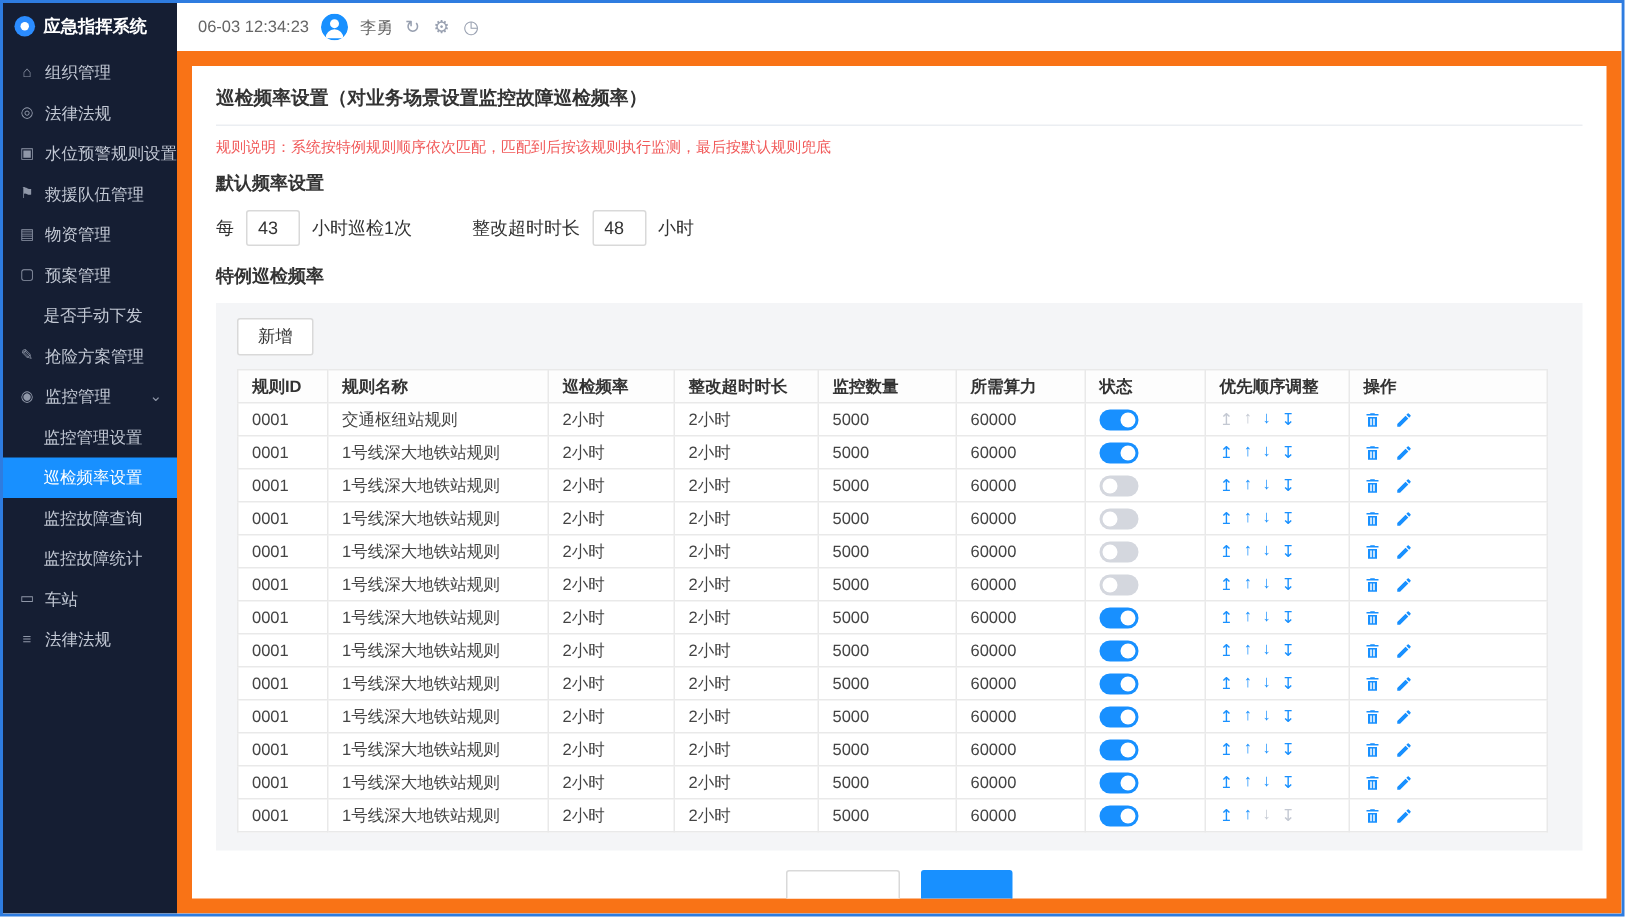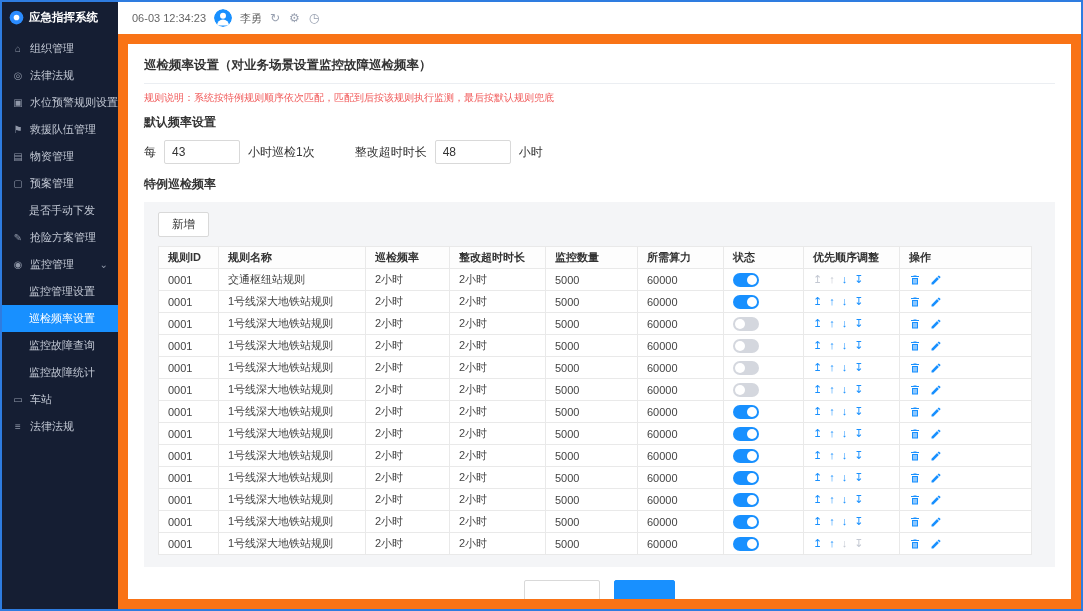--- a/index.html
+++ b/index.html
@@ -21,21 +21,21 @@
   .topbar{height:32px;background:#fff;display:flex;align-items:center;justify-content:flex-start;gap:8px;padding:0 14px;color:#666;font-size:11px;flex-shrink:0}
   .avatar{width:18px;height:18px;border-radius:50%;overflow:hidden;flex-shrink:0;cursor:pointer}
   .top-icon{color:#98a0b0;font-size:12px;cursor:pointer}
   .content{flex:1;background:#f97316;padding:10px;overflow:hidden}
   .card{background:#fff;height:100%;padding:13px 16px;overflow:hidden}
 
   .page-title{font-size:12.5px;font-weight:bold;color:#333;padding-bottom:9px;border-bottom:1px solid #ebeef2}
   .note{color:#f15a5a;font-size:10px;margin:7px 0 9px}
   .section-title{font-weight:bold;font-size:12px;margin:4px 0 9px;color:#333}
   .form-row{display:flex;align-items:center;gap:8px;margin-bottom:12px}
-  .mini-input{width:76px;height:24px;border:1px solid #d9d9d9;border-radius:2px;padding:0 7px;font-size:12px;color:#333;font-family:"Liberation Sans","DejaVu Sans",sans-serif}
+  .mini-input{width:36px;height:24px;border:1px solid #d9d9d9;border-radius:2px;padding:0 7px;font-size:12px;color:#333;font-family:"Liberation Sans","DejaVu Sans",sans-serif}
   .form-gap{width:24px}
 
   .panel{background:#f4f5f7;padding:10px 14px 12px;margin-top:2px}
   .add-btn{background:#fff;border:1px solid #d9d9d9;border-radius:2px;padding:4px 13px;font-size:11.5px;color:#333;margin-bottom:9px;cursor:pointer;font-family:inherit}
 
   table{width:99%;border-collapse:collapse;background:#fff;table-layout:fixed}
   th,td{border:1px solid #e9e9e9;padding:0 9px;height:22px;font-size:11px;text-align:left;color:#444;overflow:hidden;white-space:nowrap}
   th{font-weight:bold;color:#333;background:#fdfdfd}
 
   .toggle{width:26px;height:14px;border-radius:7px;position:relative;display:inline-block;vertical-align:middle;cursor:pointer}

